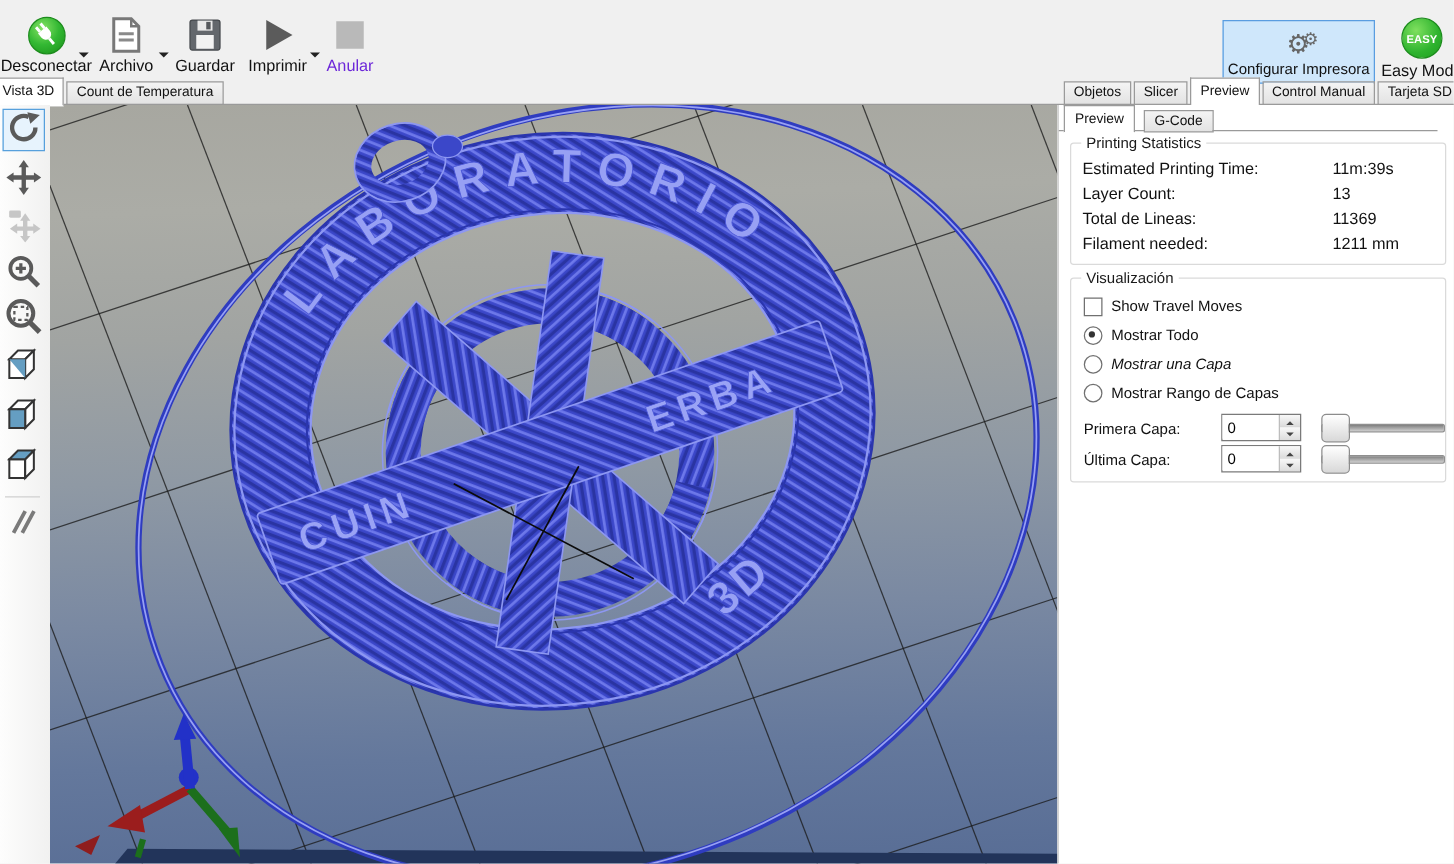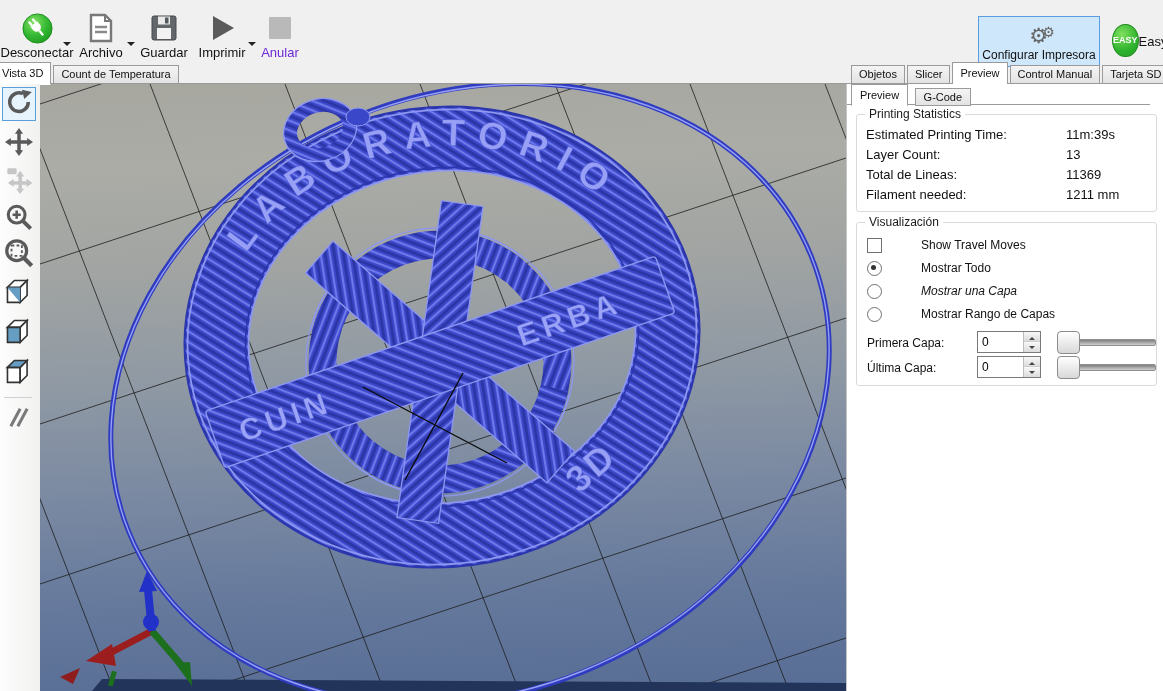--- a/index.html
+++ b/index.html
@@ -14,21 +14,21 @@
   .titem{position:absolute;top:2px;height:48px;display:flex;flex-direction:column;align-items:center;justify-content:flex-start;}
   .titem .ticon{height:32px;display:flex;align-items:center;justify-content:center;}
   .titem .tlbl{font-size:13px;margin-top:1px;white-space:nowrap;}
   .titem.disabled .tlbl{color:#6d28d9;}
   .droparrow{position:absolute;top:32px;width:0;height:0;border:4px solid transparent;border-top-color:#222;}
   .cfgbtn{position:absolute;left:978px;top:6px;width:122px;height:51px;background:#cfe7fb;border:1px solid #5a9de0;
           box-sizing:border-box;display:flex;flex-direction:column;align-items:center;justify-content:center;}
   .gears{font-size:21px;color:#666;line-height:20px;letter-spacing:-6px;}
   .gears .g2{font-size:14px;vertical-align:6px;}
   .cfgbtn .tlbl{font-size:12px;margin-top:2px;}
-  .easy{position:absolute;left:1112px;top:4px;width:51px;height:52px;display:flex;flex-direction:row;align-items:center;}
+  .easy{position:absolute;left:1112px;top:4px;width:51px;height:52px;display:flex;flex-direction:column;align-items:center;}
   .easybadge{width:31px;height:31px;border-radius:50%;border:1px solid #1d8c1d;
              background:radial-gradient(circle at 35% 30%,#7fe05f,#2eb32e 60%,#1f9e1f);
              display:flex;align-items:center;justify-content:center;color:#fff;font-weight:bold;font-size:9px;}
   .easy .tlbl{font-size:13px;margin-top:2px;white-space:nowrap;}
 
   
   .tabline{position:absolute;left:0;top:83px;width:1163px;height:1px;background:#9a9a9a;z-index:1;}
   .tabs{position:absolute;top:62px;height:22px;display:flex;align-items:flex-end;z-index:2;}
   .tabs-left{left:0;}
   .tabs-right{left:851px;}
@@ -53,21 +53,21 @@
   .panel{position:absolute;left:846px;top:84px;width:317px;height:607px;background:#fff;
          border-left:1px solid #c5c5c5;box-sizing:border-box;z-index:2;}
   .subtabs{position:absolute;left:0;top:0;width:303px;height:21px;border-bottom:1px solid #9a9a9a;box-sizing:border-box;}
   .subtab{position:relative;display:inline-block;height:16px;line-height:16px;margin-top:4px;padding:0 8px;font-size:11px;
           background:linear-gradient(#f4f4f4,#e3e3e3);border:1px solid #9a9a9a;margin-right:2px;vertical-align:bottom;}
   .subtab.active{height:20px;line-height:20px;margin-top:0;background:#fff;border-bottom:1px solid #fff;}
   .group{position:absolute;left:9px;width:301px;border:1px solid #dadada;border-radius:3px;box-sizing:border-box;}
   .legend{position:absolute;top:-8px;left:8px;background:#fff;padding:0 4px;font-size:12px;color:#1a1a1a;}
   .srow{position:absolute;left:9px;right:6px;height:20px;font-size:13px;}
   .sval{position:absolute;left:200px;top:0;}
-  .crow{position:absolute;left:10px;height:16px;font-size:12px;display:flex;align-items:center;gap:32px;}
+  .crow{position:absolute;left:10px;height:16px;font-size:12px;display:flex;align-items:center;}
   .cbox{width:13px;height:13px;border:1px solid #707070;background:#fff;margin-right:7px;flex:none;}
   .radio{width:13px;height:13px;border:1px solid #707070;border-radius:50%;background:#fff;margin-right:7px;flex:none;position:relative;}
   .radio.checked::after{content:"";position:absolute;left:3px;top:3px;width:5px;height:5px;border-radius:50%;background:#333;}
   .frow{position:absolute;left:10px;right:0;height:24px;font-size:12px;}
   .frow .flbl{position:absolute;left:0;top:5px;}
   .spin{position:absolute;left:110px;top:0;width:64px;height:22px;border:1px solid #7a7a7a;background:#fff;box-sizing:border-box;}
   .spin input{position:absolute;left:0;top:0;width:42px;height:18px;border:0;outline:0;font-size:12px;
               font-family:"Liberation Sans",sans-serif;padding:1px 0 0 4px;}
   .spinbtns{position:absolute;right:0;top:0;width:16px;height:20px;border-left:1px solid #bdbdbd;}
   .spb{position:absolute;left:0;width:16px;height:10px;background:linear-gradient(#f8f8f8,#dcdcdc);box-sizing:border-box;}

